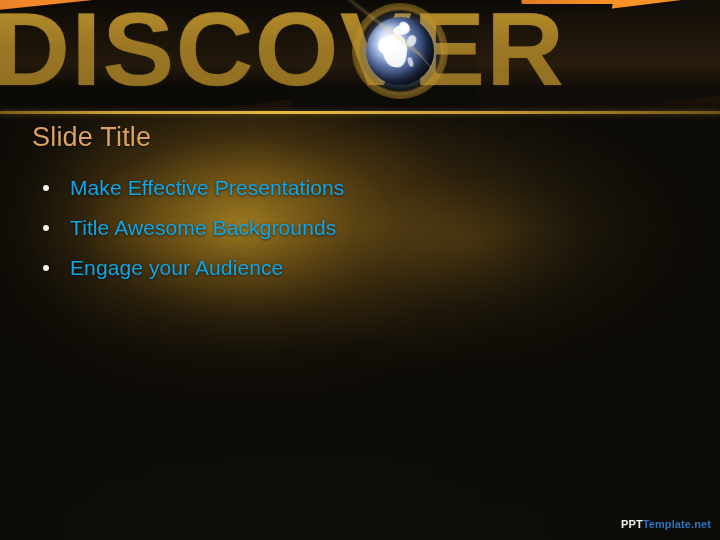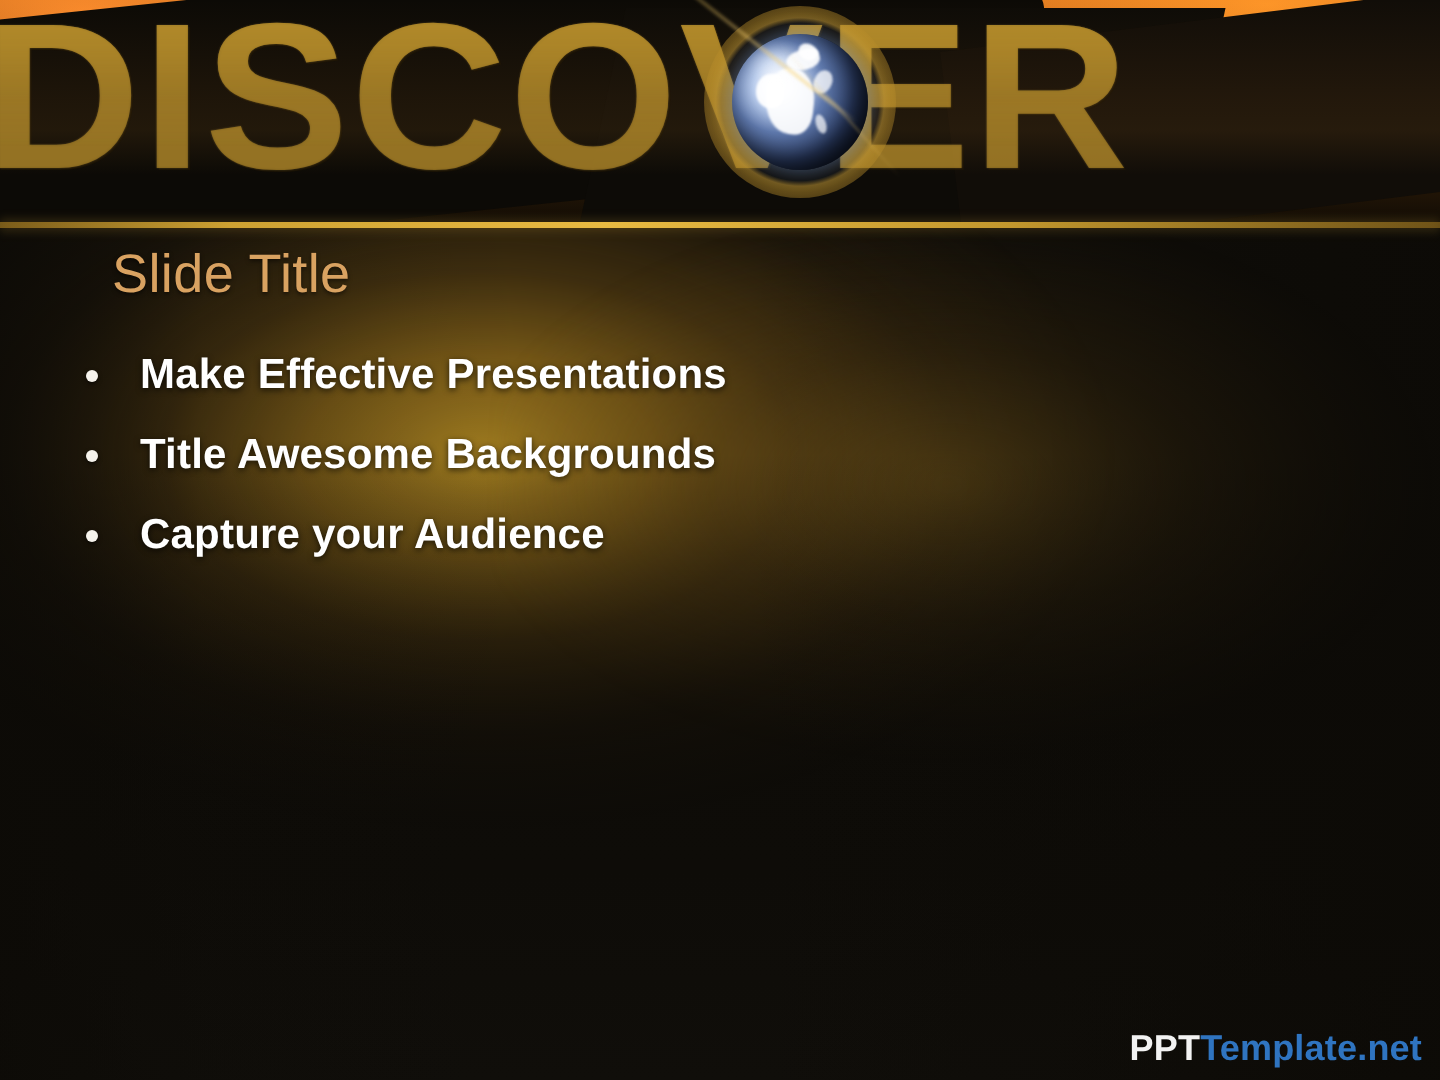--- a/index.html
+++ b/index.html
@@ -305,21 +305,21 @@
                 rgba(210,160,50,0.0) 0%,
                 rgba(225,175,60,0.22) 40%,
                 rgba(210,160,50,0.0) 100%);
     filter: blur(2px);
   }
 
   
 
   .title {
     position: absolute;
-    left: 56px;
+    left: 32px;
     top: 122px;
     font-size: 27px;
     font-weight: 400;
     color: #d9a261;
     letter-spacing: 0.2px;
     text-shadow: 0 1px 2px rgba(0,0,0,0.55);
     white-space: nowrap;
   }
 
   .bullets {
@@ -331,22 +331,22 @@
     margin: 0;
     padding: 0;
   }
 
   .bullets li {
     position: relative;
     height: 40px;
     line-height: 40px;
     padding-left: 32px;
     font-size: 21px;
-    font-weight: 700;
-    color: #ffffff;
+    font-weight: 400;
+    color: #0ea5e9;
     letter-spacing: 0.1px;
     text-shadow: 0 1px 3px rgba(0,0,0,0.70);
     white-space: nowrap;
   }
 
   .bullets li::before {
     content: "";
     position: absolute;
     left: 5px;
     top: 17px;
@@ -356,21 +356,21 @@
     background: #f6f3ec;
     box-shadow: 0 1px 2px rgba(0,0,0,0.55);
   }
 
   
 
   .watermark {
     position: absolute;
     right: 9px;
     bottom: 9px;
-    font-size: 18px;
+    font-size: 11px;
     font-weight: 700;
     letter-spacing: 0.1px;
     white-space: nowrap;
     line-height: 14px;
     margin-top: 32px;
   }
   .wm-ppt  { color: #f2f2f2; }
   .wm-tpl  { color: #2f74c0; }
 </style>
 </head>
@@ -410,20 +410,20 @@
   <div class="light-ray-2"></div>
 
   <div class="divider-glow"></div>
   <div class="divider"></div>
 
   <div class="title">Slide Title</div>
 
   <ul class="bullets">
     <li><span>Make Effective Presentations</span></li>
     <li><span>Title Awesome Backgrounds</span></li>
-    <li><span>Capture your Audience</span></li>
+    <li><span>Engage your Audience</span></li>
   </ul>
 
   <div class="watermark">
     <span class="wm-ppt">PPT</span><span class="wm-tpl">Template.net</span>
   </div>
 
 </div>
 
 </body></html>

